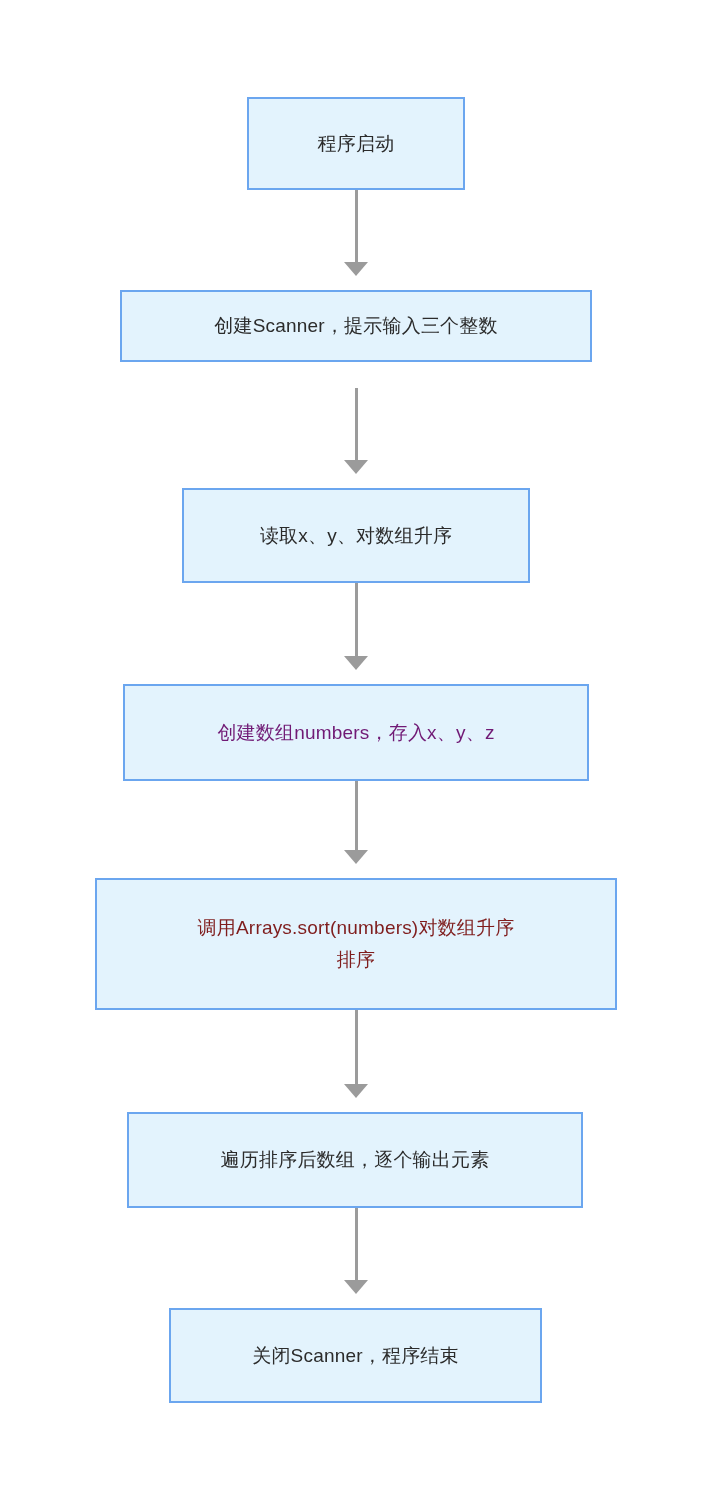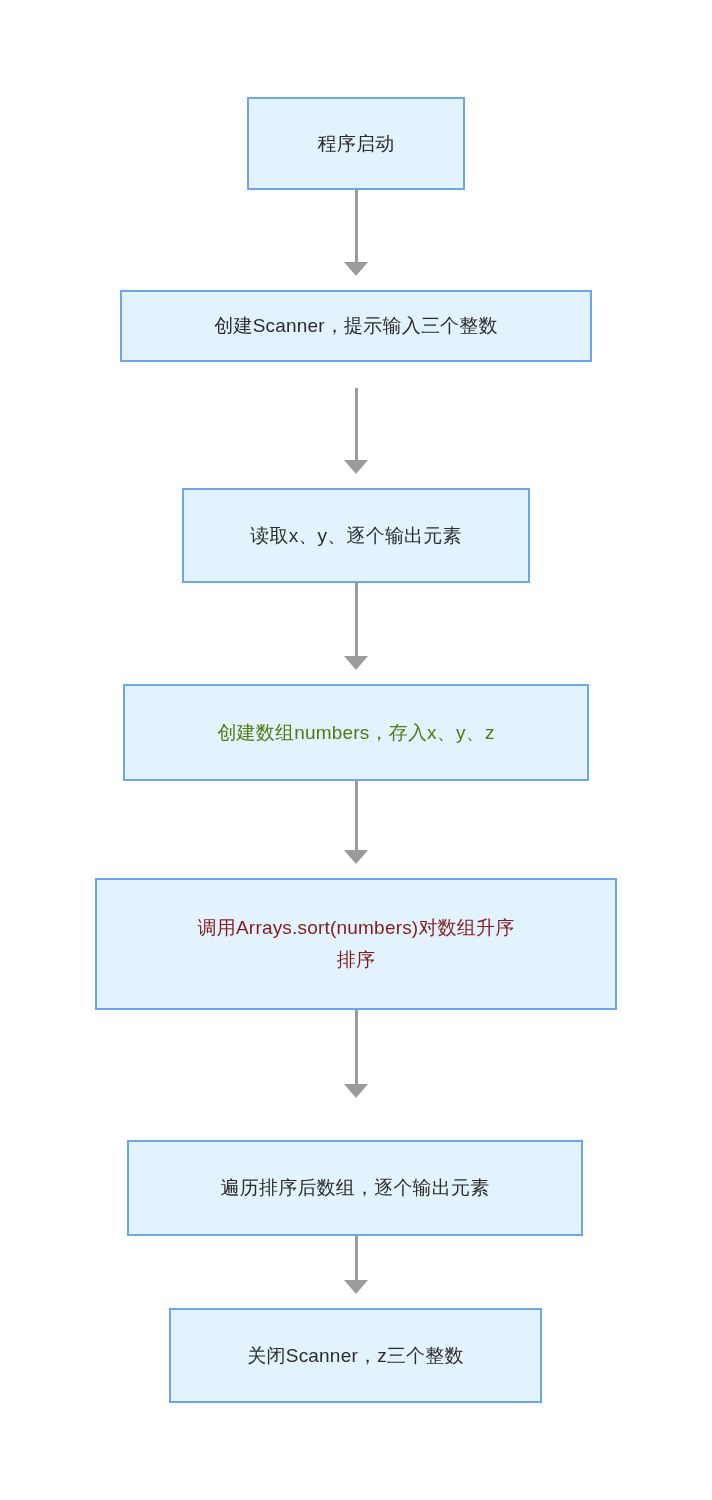--- a/index.html
+++ b/index.html
@@ -82,19 +82,19 @@
     <div class="connector" style="left: 336px; top: 1010px; height: 88px;">
       <div class="conn-line" style="height: 75px; background: rgb(155, 155, 155);"></div>
       <div class="conn-head" style="top: 74px; border-top-color: rgb(155, 155, 155);"></div>
     </div>
     <div class="connector" style="left: 336px; top: 1208px; height: 86px;">
       <div class="conn-line" style="height: 73px; background: rgb(155, 155, 155);"></div>
       <div class="conn-head" style="top: 72px; border-top-color: rgb(155, 155, 155);"></div>
     </div>
     <div class="node" style="left: 247px; top: 97px; width: 218px; height: 93px; background: rgb(227, 243, 253); border-color: rgb(107, 166, 239); color: rgb(43, 43, 43);"><span>程序启动</span></div>
     <div class="node" style="left: 120px; top: 290px; width: 472px; height: 72px; background: rgb(227, 243, 253); border-color: rgb(107, 166, 239); color: rgb(43, 43, 43);"><span>创建Scanner，提示输入三个整数</span></div>
-    <div class="node" style="left: 182px; top: 488px; width: 348px; height: 95px; background: rgb(227, 243, 253); border-color: rgb(107, 166, 239); color: rgb(43, 43, 43);"><span>读取x、y、逐个输出元素</span></div>
-    <div class="node" style="left: 123px; top: 684px; width: 466px; height: 97px; background: rgb(227, 243, 253); border-color: rgb(107, 166, 239); color: #4d7c0f;"><span>创建数组numbers，存入x、y、z</span></div>
+    <div class="node" style="left: 182px; top: 488px; width: 348px; height: 95px; background: rgb(227, 243, 253); border-color: rgb(107, 166, 239); color: rgb(43, 43, 43);"><span>读取x、y、对数组升序</span></div>
+    <div class="node" style="left: 123px; top: 684px; width: 466px; height: 97px; background: rgb(227, 243, 253); border-color: rgb(107, 166, 239); color: #701a75;"><span>创建数组numbers，存入x、y、z</span></div>
     <div class="node" style="left: 95px; top: 878px; width: 522px; height: 132px; background: rgb(227, 243, 253); border-color: rgb(107, 166, 239); color: #7f1d1d;"><span>调用Arrays.sort(numbers)对数组升序
 排序</span></div>
-    <div class="node" style="left: 127px; top: 1112px; width: 456px; height: 96px; background: rgb(227, 243, 253); border-color: rgb(107, 166, 239); color: rgb(43, 43, 43); margin-top: 28px;"><span>遍历排序后数组，逐个输出元素</span></div>
-    <div class="node" style="left: 169px; top: 1308px; width: 373px; height: 95px; background: rgb(227, 243, 253); border-color: rgb(107, 166, 239); color: rgb(43, 43, 43);"><span>关闭Scanner，z三个整数</span></div>
+    <div class="node" style="left: 127px; top: 1112px; width: 456px; height: 96px; background: rgb(227, 243, 253); border-color: rgb(107, 166, 239); color: rgb(43, 43, 43);"><span>遍历排序后数组，逐个输出元素</span></div>
+    <div class="node" style="left: 169px; top: 1308px; width: 373px; height: 95px; background: rgb(227, 243, 253); border-color: rgb(107, 166, 239); color: rgb(43, 43, 43);"><span>关闭Scanner，程序结束</span></div>
   </div>
 
 </body></html>

